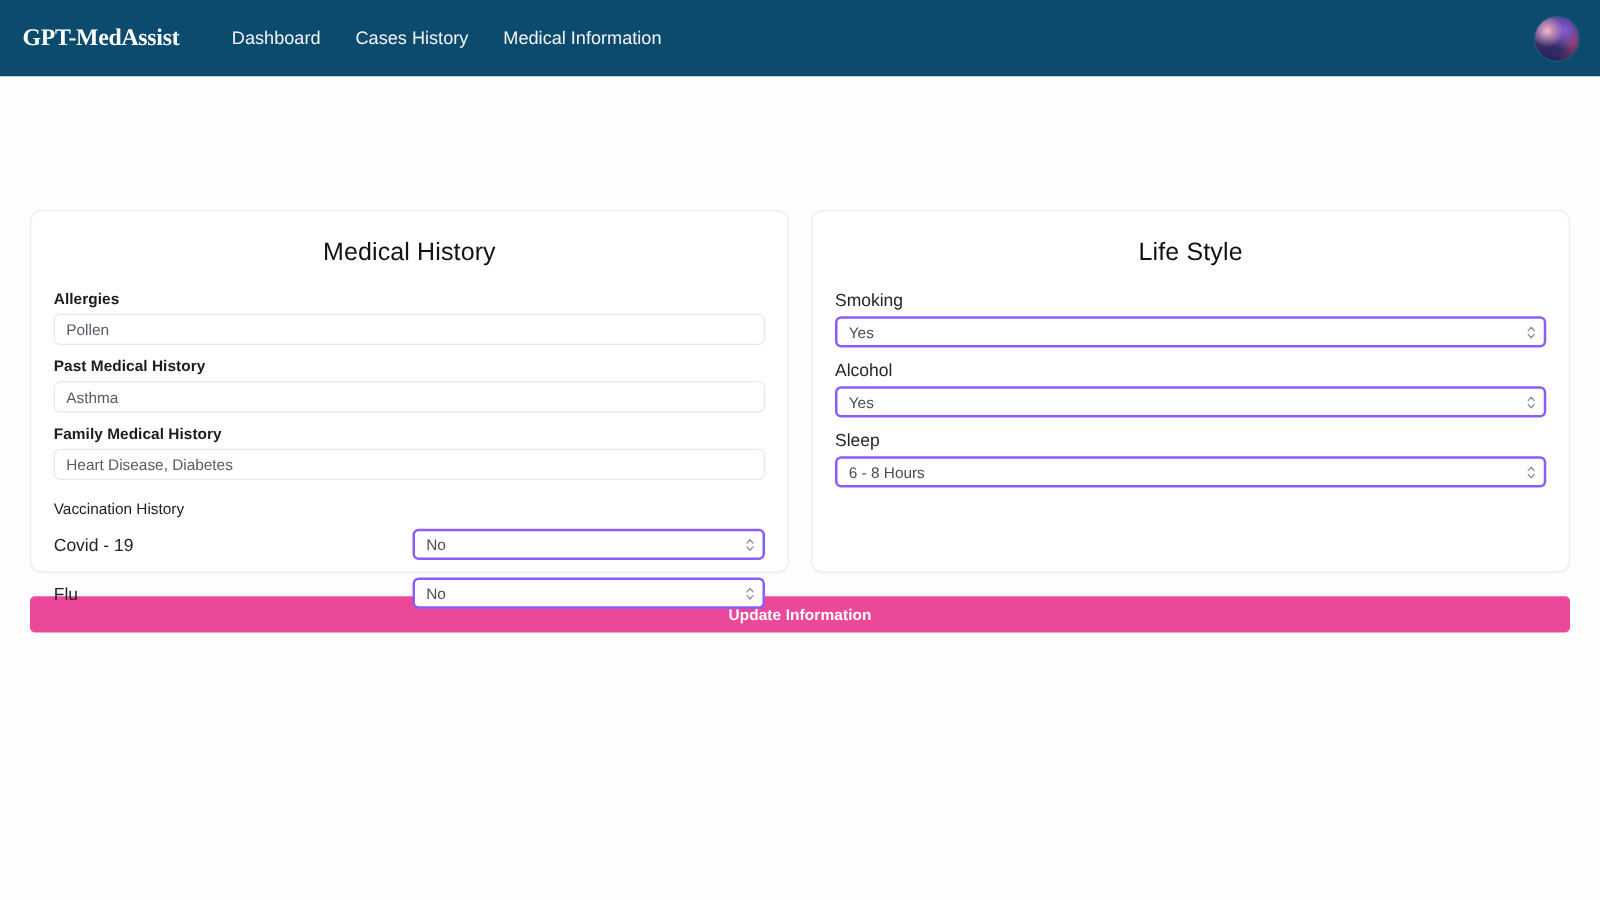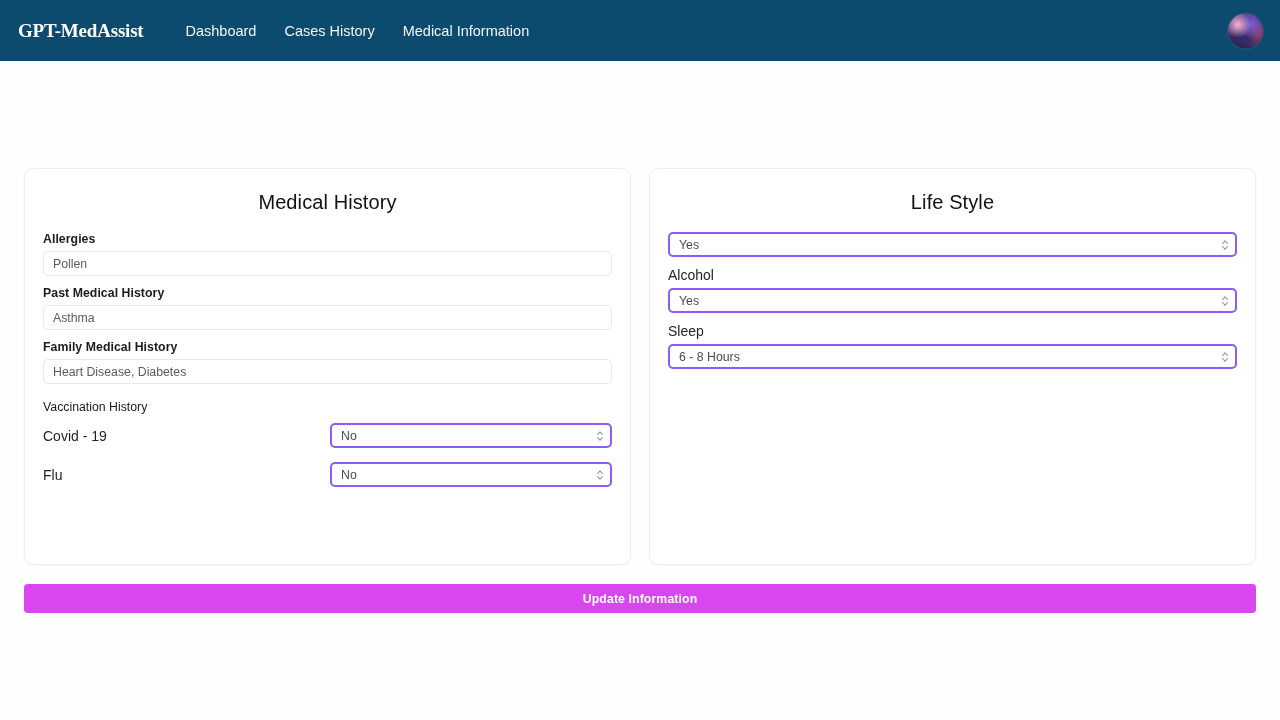--- a/index.html
+++ b/index.html
@@ -77,21 +77,21 @@
     gap: 18px;
     padding: 107px 24px 0 24px;
   }
 
   .card {
     flex: 1 1 0;
     background: #ffffff;
     border: 1px solid #eceef1;
     border-radius: 9px;
     box-shadow: 0 1px 2px rgba(16,24,40,0.035);
-    height: 397px;
+    height: 290px;
     padding: 22px 18px 0 18px;
   }
 
   .card-title {
     text-align: center;
     font-size: 20px;
     font-weight: 400;
     color: #111216;
     letter-spacing: 0.1px;
     margin-bottom: 18px;
@@ -194,21 +194,21 @@
   }
 
   
   .update-wrap {
     padding: 19px 24px 0 24px;
   }
   .update-btn {
     display: block;
     width: 100%;
     height: 29px;
-    background: #d946ef;
+    background: #ec4899;
     border: none;
     border-radius: 4px;
     color: #ffffff;
     font-family: "Liberation Sans", sans-serif;
     font-size: 12.3px;
     font-weight: bold;
     letter-spacing: 0.1px;
     cursor: pointer;
   }
 </style>
@@ -278,20 +278,21 @@
             </span>
           </div>
         </div>
       </div>
     </section>
 
     <section class="card">
       <h2 class="card-title">Life Style</h2>
 
       <div class="ls-field">
+        <label class="ls-label">Smoking</label>
         <div class="select-wrap">
           <div class="select-box">Yes</div>
           <span class="select-caret">
             <svg width="8" height="13" viewBox="0 0 8 13" fill="none" aria-hidden="true">
               <path d="M1.6 5 L4 2.3 L6.4 5" stroke="currentColor" stroke-width="1.1" stroke-linecap="round" stroke-linejoin="round"></path>
               <path d="M1.6 8 L4 10.7 L6.4 8" stroke="currentColor" stroke-width="1.1" stroke-linecap="round" stroke-linejoin="round"></path>
             </svg>
           </span>
         </div>
       </div>

